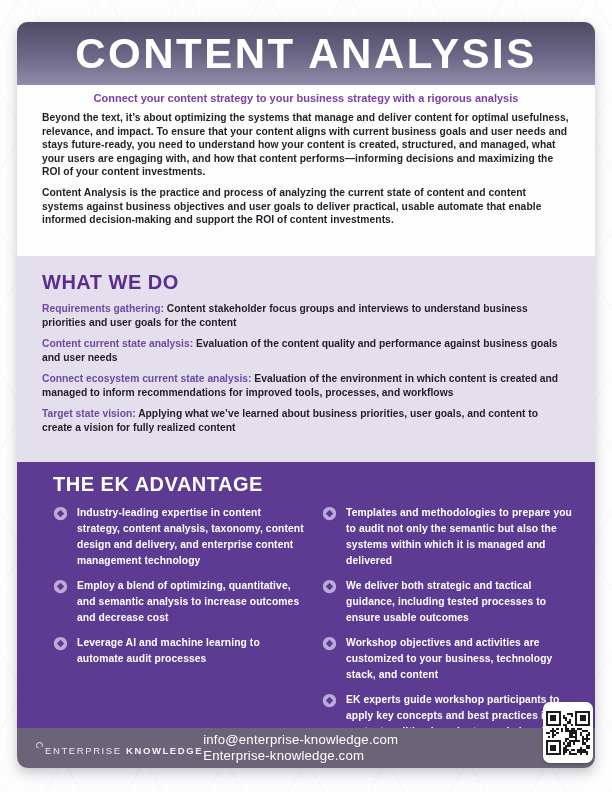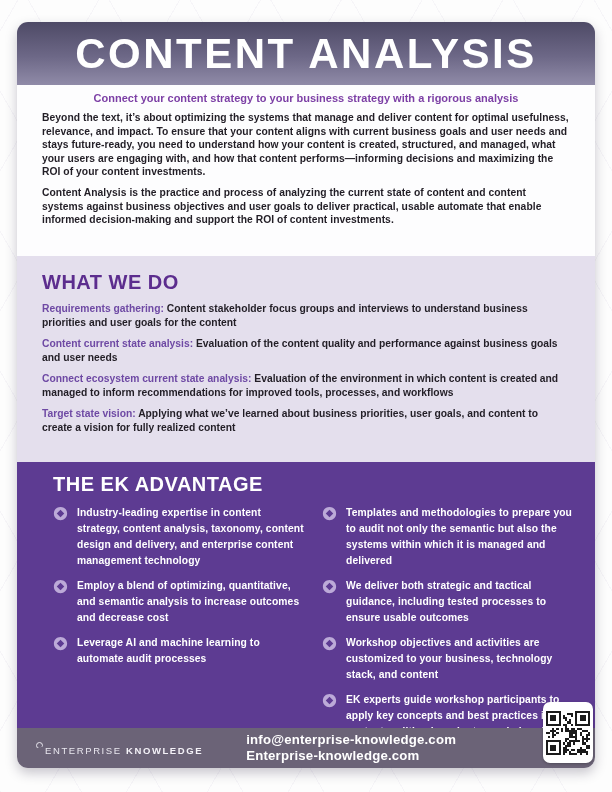--- a/index.html
+++ b/index.html
@@ -76,21 +76,21 @@
     display:flex; align-items:center; position:relative;
   }
   .logo { display:flex; align-items:flex-start; margin-left:19px; }
   .logo .ring {
     width:7px; height:7px; border:1.6px solid #e9e7ef; border-radius:50%;
     margin-top:1px; margin-right:2px;
     clip-path:polygon(0 0, 100% 0, 100% 70%, 0 100%);
   }
   .logo .lt { color:#e9e7ef; font-size:9.5px; letter-spacing:1.6px; margin-top:4px; }
   .logo .lt b { font-weight:bold; color:#f4f2f8; }
-  .contact { margin-left:43px; color:#ffffff; font-weight:bold; font-size:13.2px; line-height:16px; letter-spacing:0.2px; }
+  .contact { color:#ffffff; font-weight:normal; font-size:13.2px; line-height:16px; letter-spacing:0.2px; }
   .qr-box {
     position:absolute; right:2px; bottom:5px; width:50px; height:61px;
     background:#ffffff; border-radius:7px;
     box-shadow:0 1px 3px rgba(0,0,0,0.25);
     display:flex; align-items:center; justify-content:center;
   }
   .qr-box svg { width:44px; height:44px; }
 </style>
 </head>
 <body>

